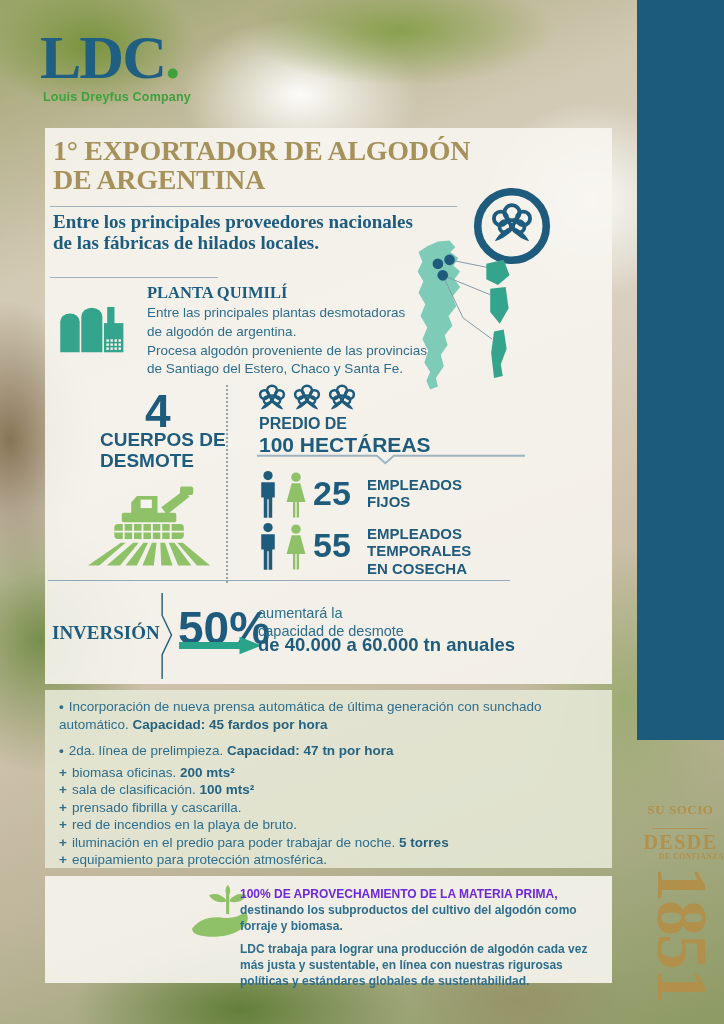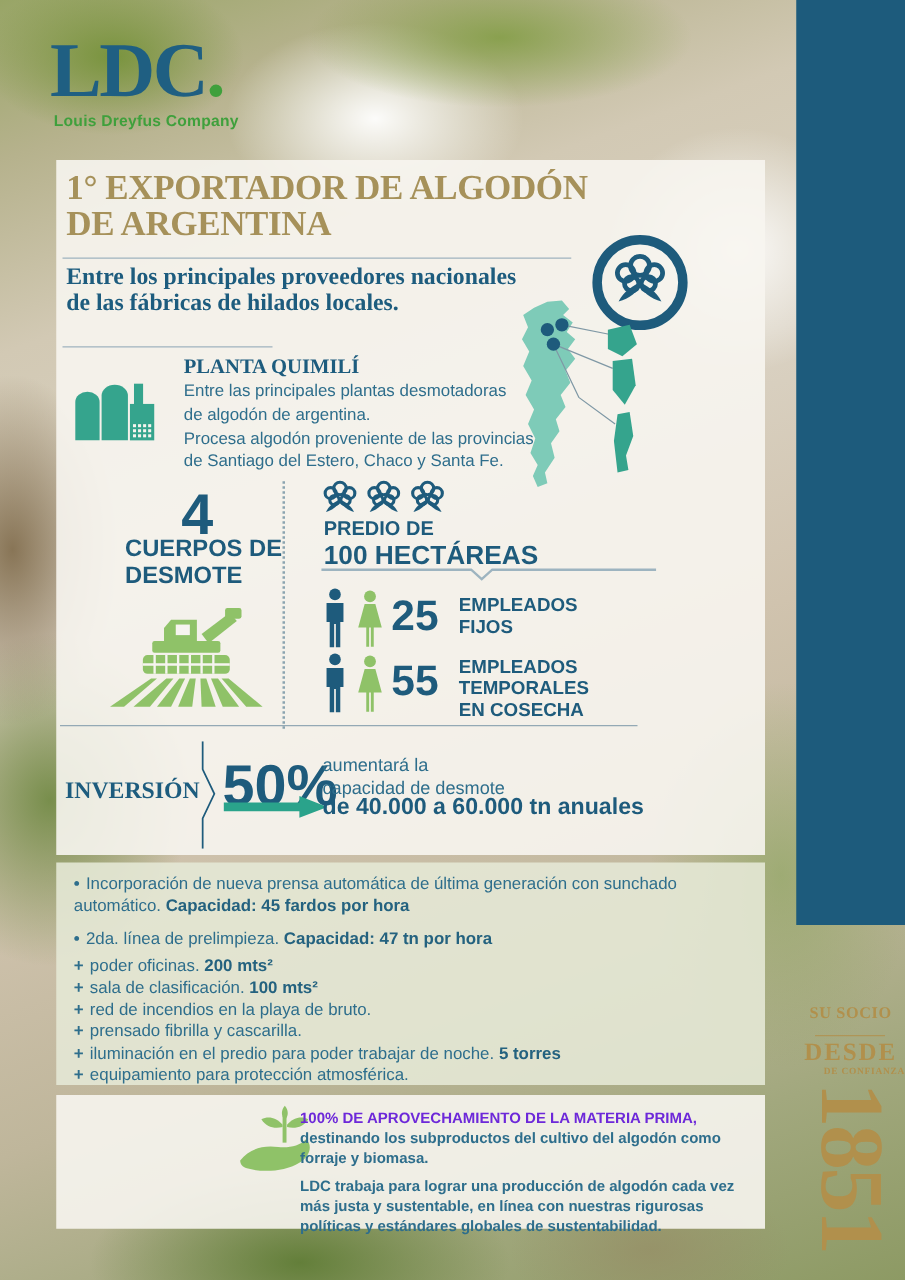--- a/index.html
+++ b/index.html
@@ -250,24 +250,24 @@
     <svg class="abs" style="left:133px;top:508px;" width="85" height="19" viewBox="0 0 96 22">
       <path d="M0 7 H70 V1 L96 11 L70 21 V15 H0 Z" fill="#2aa38b"></path>
     </svg>
     <div class="abs lbl" style="left:213px;top:506px;font-size:18.5px;">de 40.000 a 60.000 tn anuales</div>
   </div>
 
   <div class="panel" style="top:690px;height:178px;background:rgba(228,232,213,.9);padding:8px 0 0 14px;box-sizing:border-box;">
     <div class="li" style="margin-bottom:9px;width:530px;"><span class="pr">•</span><span>Incorporación de nueva prensa automática de última generación con sunchado
 automático. </span><b>Capacidad: 45 fardos por hora</b></div>
     <div class="li" style="margin-bottom:4px;"><span class="pr">•</span><span>2da. línea de prelimpieza. </span><b>Capacidad: 47 tn por hora</b></div>
-    <div class="li"><span class="pr">+</span><span>poder oficinas. </span><b>200 mts²</b></div>
+    <div class="li"><span class="pr">+</span><span>biomasa oficinas. </span><b>200 mts²</b></div>
     <div class="li"><span class="pr">+</span><span>sala de clasificación. </span><b>100 mts²</b></div>
+    <div class="li"><span class="pr">+</span><span>prensado fibrilla y cascarilla.</span><b></b></div>
     <div class="li"><span class="pr">+</span><span>red de incendios en la playa de bruto.</span><b></b></div>
-    <div class="li"><span class="pr">+</span><span>prensado fibrilla y cascarilla.</span><b></b></div>
     <div class="li"><span class="pr">+</span><span>iluminación en el predio para poder trabajar de noche. </span><b>5 torres</b></div>
     <div class="li"><span class="pr">+</span><span>equipamiento para protección atmosférica.</span><b></b></div>
   </div>
 
   <div class="panel" style="top:876px;height:107px;">
     <svg class="abs" style="left:140px;top:6px;" width="75" height="66" viewBox="0 0 84 70">
       <g fill="#8fc268">
         <rect x="46" y="10" width="3.5" height="24"></rect>
         <path d="M48 1 C51.5 5 51.5 10 48 14 C44.5 10 44.5 5 48 1 Z"></path>
         <path d="M46 18 C40 11 33 10 27 13 C31 20 39 22 46 20 Z"></path>

